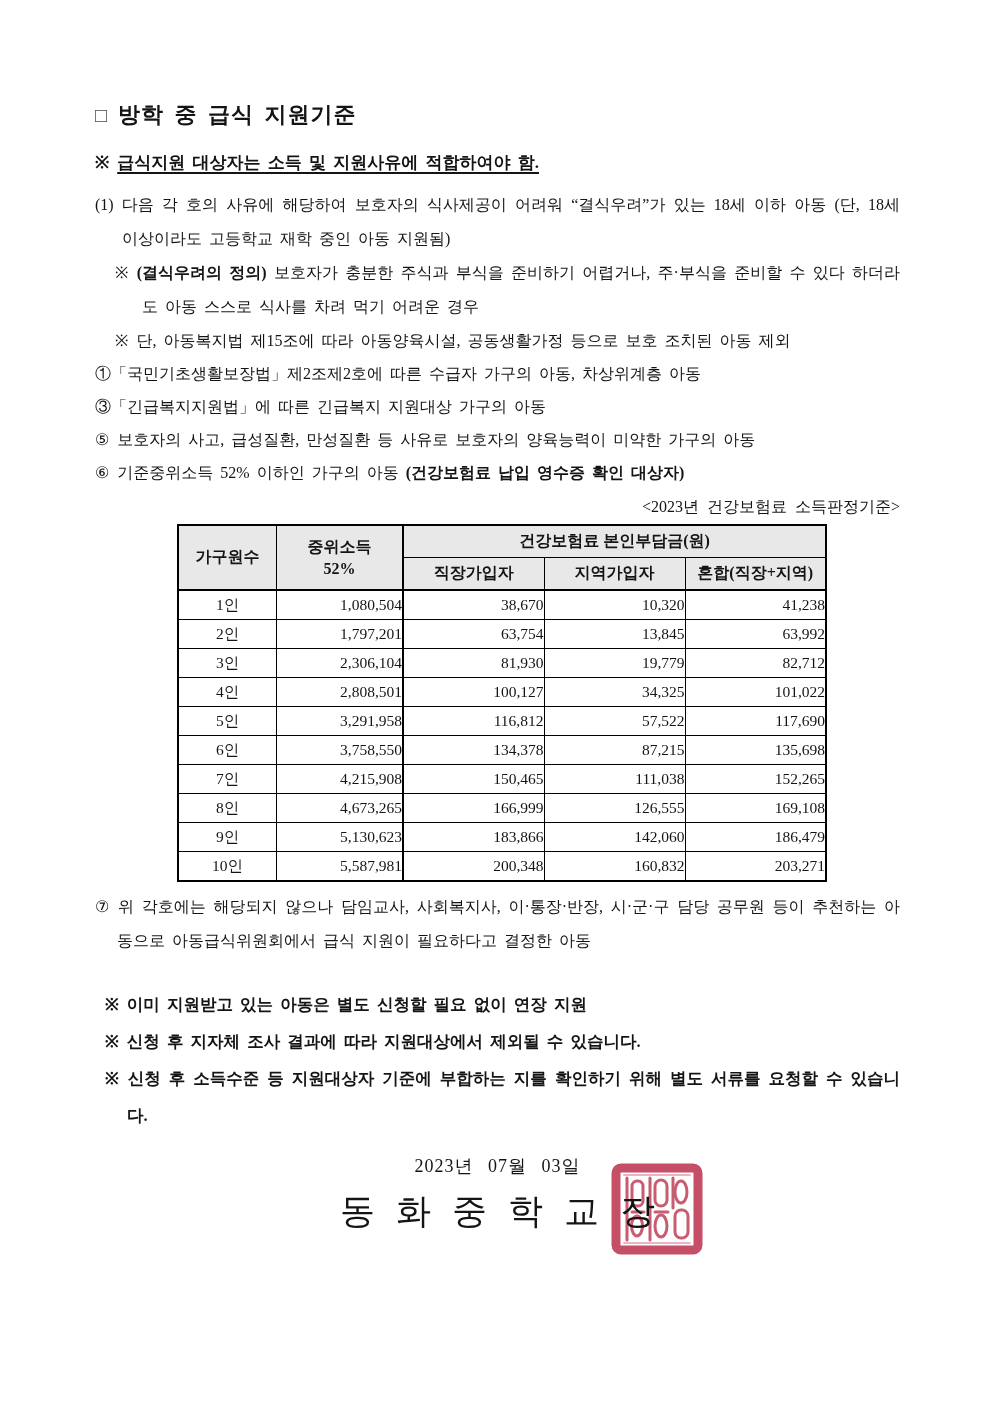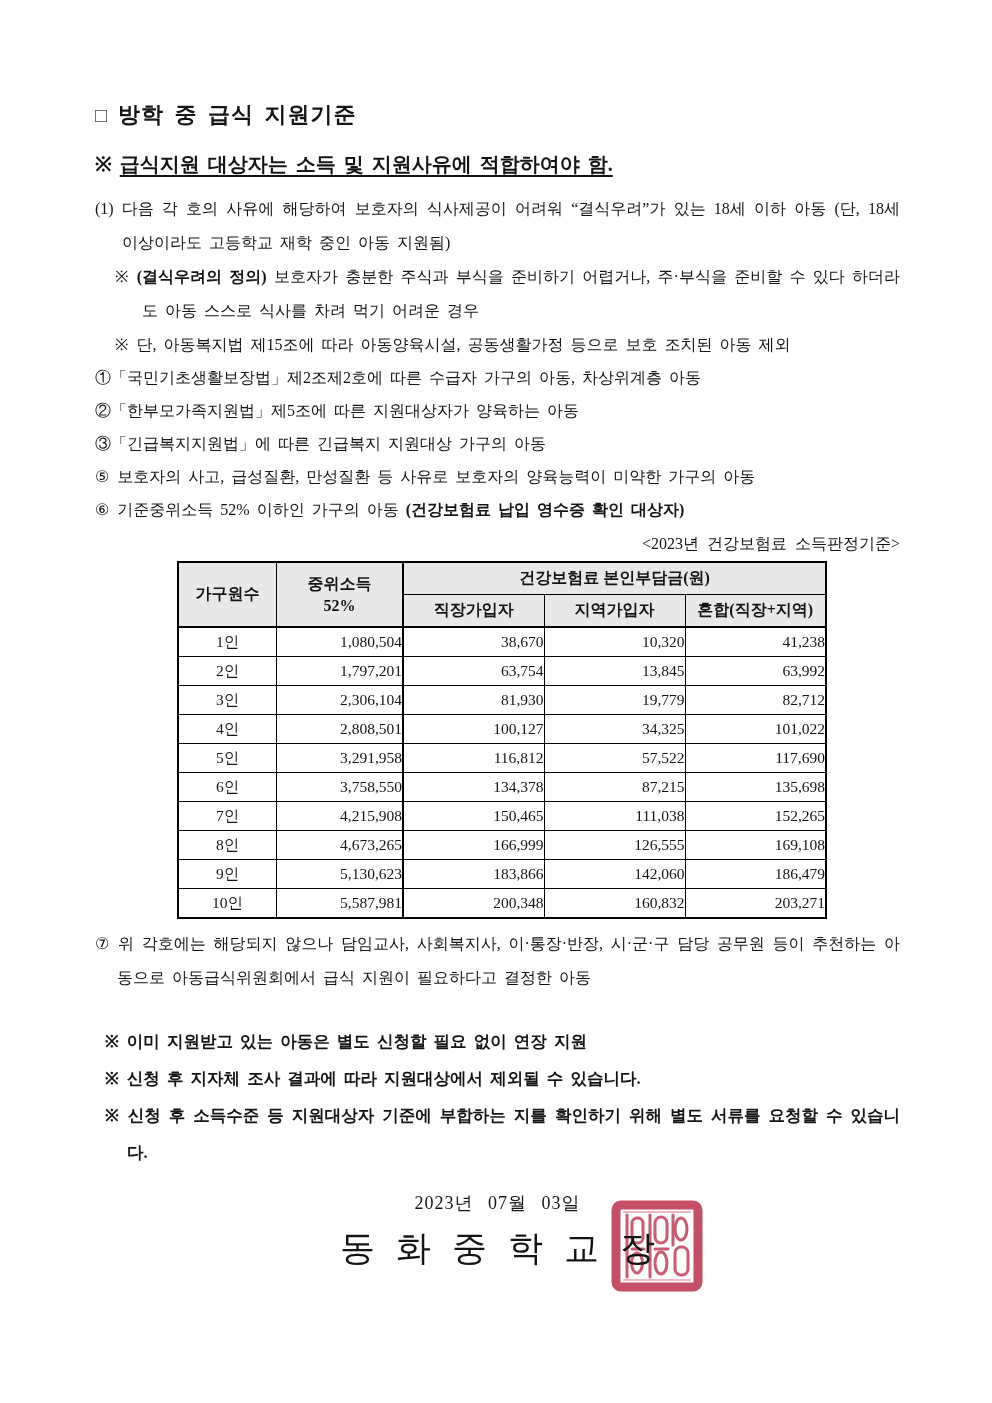--- a/index.html
+++ b/index.html
@@ -21,21 +21,21 @@
     margin: 0 0 20px 0;
     word-spacing: 4px;
   }
   .checkbox-glyph {
     font-weight: normal;
     color: #4a4a4a;
     margin-right: 10px;
     font-size: 20px;
   }
   .notice {
-    font-size: 20px;
+    font-size: 17px;
     font-weight: bold;
     margin: 0 0 14px 0;
     word-spacing: 3px;
   }
   .notice .u {
     text-decoration: underline;
     text-underline-offset: 4px;
     text-decoration-thickness: 1.5px;
   }
   .marker { margin-right: 8px; }
@@ -133,21 +133,20 @@
   <div class="notice"><span class="marker">※</span><span class="u">급식지원 대상자는 소득 및 지원사유에 적합하여야 함.</span></div>
 
   <div class="para hang"><span class="marker">(1)</span><span>다음 각 호의 사유에 해당하여 보호자의 식사제공이 어려워 “결식우려”가 있는 18세 이하 아동 (단, 18세 이상이라도 고등학교 재학 중인 아동 지원됨)</span></div>
 
   <div class="para hang sub"><span class="marker">※</span><span class="b">(결식우려의 정의)</span> <span>보호자가 충분한 주식과 부식을 준비하기 어렵거나, 주·부식을 준비할 수 있다 하더라도 아동 스스로 식사를 차려 먹기 어려운 경우</span></div>
 
 
   <div class="item sub"><span class="marker">※</span><span>단, 아동복지법 제15조에 따라 아동양육시설, 공동생활가정 등으로 보호 조치된 아동 제외</span></div>
 
   <div class="item tight"><span class="marker">①</span><span>「국민기초생활보장법」제2조제2호에 따른 수급자 가구의 아동, 차상위계층 아동</span></div>
-  <div class="item tight"><span class="marker">②</span><span>「한부모가족지원법」제5조에 따른 지원대상자가 양육하는 아동</span></div>
   <div class="item tight"><span class="marker">③</span><span>「긴급복지지원법」에 따른 긴급복지 지원대상 가구의 아동</span></div>
   <div class="item"><span class="marker">⑤</span><span>보호자의 사고, 급성질환, 만성질환 등 사유로 보호자의 양육능력이 미약한 가구의 아동</span></div>
   <div class="item"><span class="marker">⑥</span><span>기준중위소득 52% 이하인 가구의 아동</span> <span class="b">(건강보험료 납입 영수증 확인 대상자)</span></div>
 
   <div class="caption">&lt;2023년 건강보험료 소득판정기준&gt;</div>
 
   <table class="income">
     <thead>
       <tr>
         <th rowspan="2" style="width:97px;">가구원수</th>

